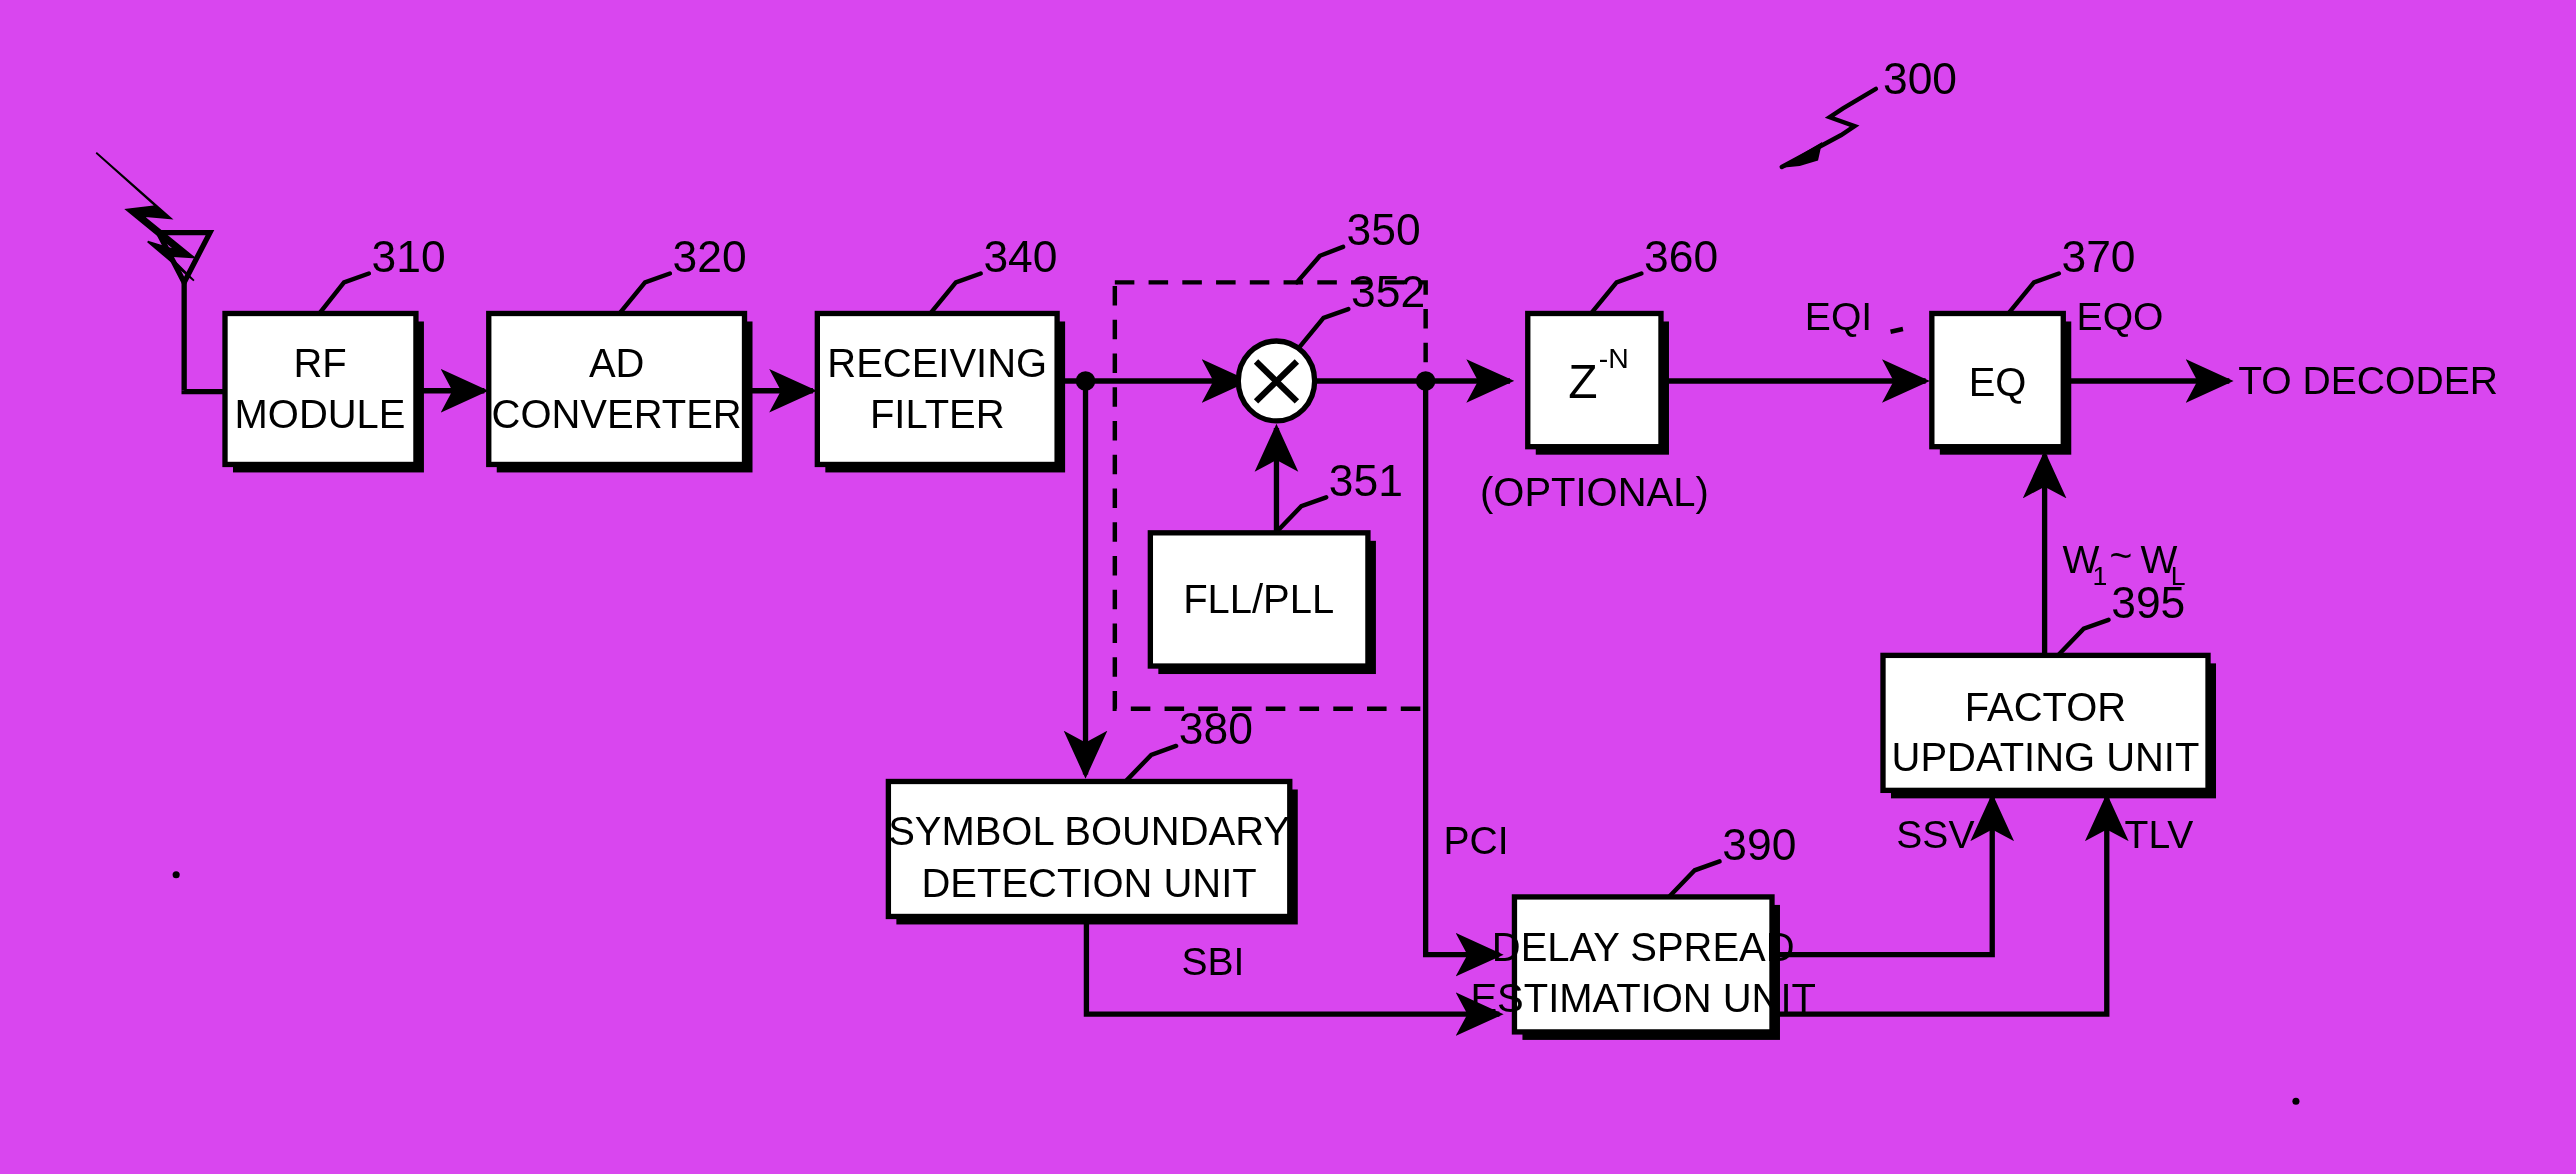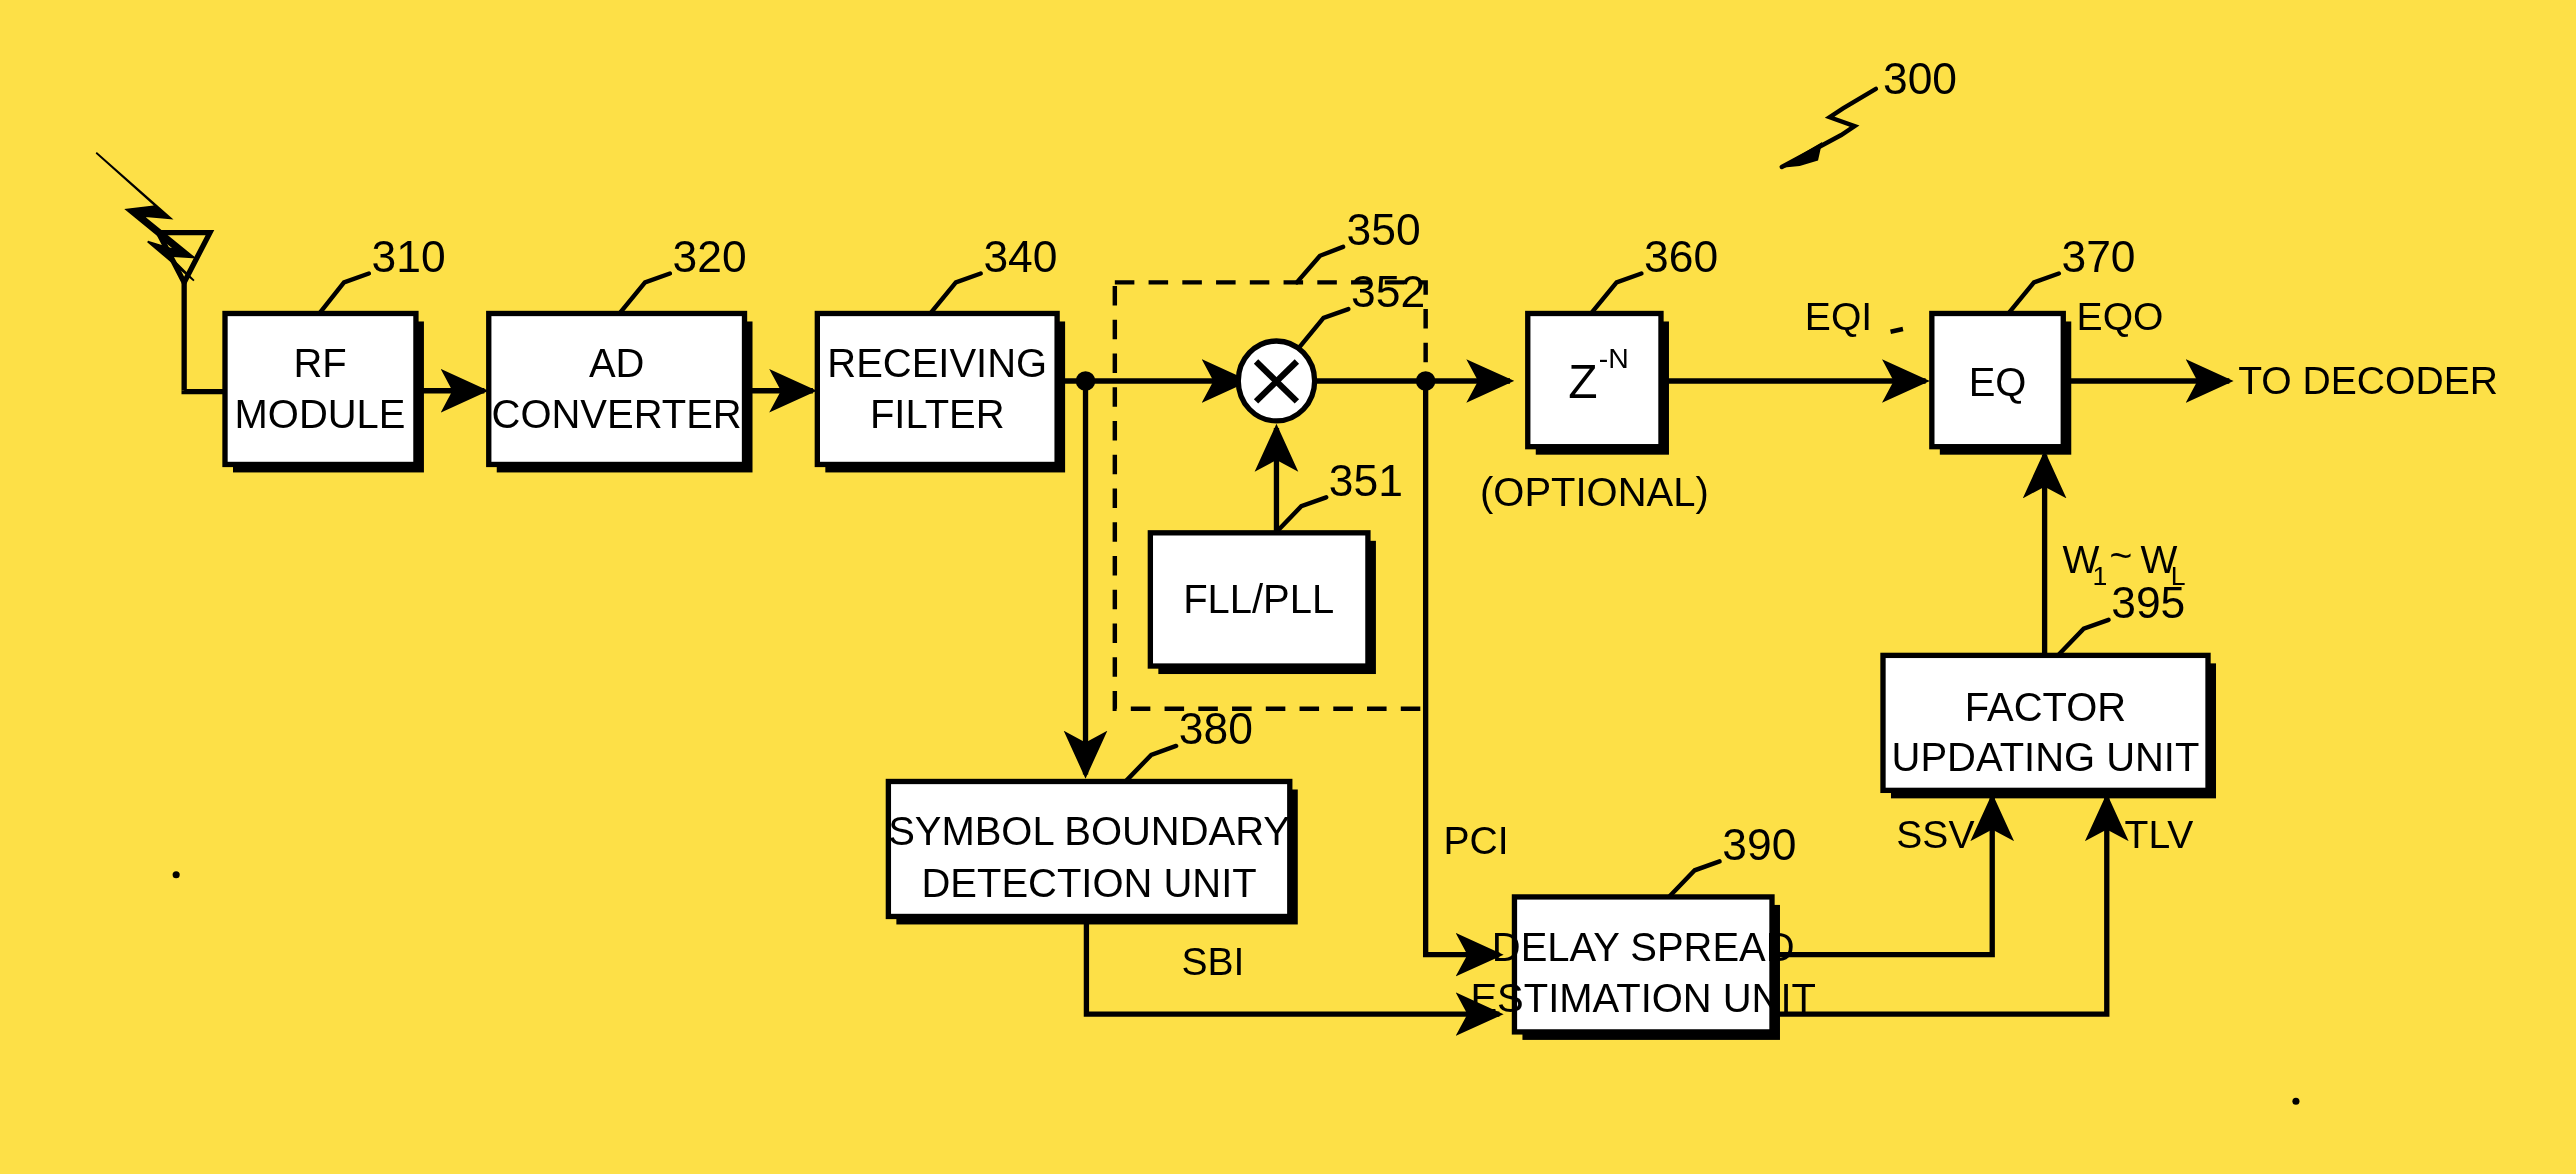--- a/index.html
+++ b/index.html
@@ -10,21 +10,21 @@
   body {
     width: 2576px;
     height: 1174px;
     font-family: "Liberation Sans", sans-serif;
     overflow: hidden;
   }
   #diagram-root {
     position: relative;
     width: 2576px;
     height: 1174px;
-    background: #fde047;
+    background: #d946ef;
   }
   svg#fig {
     display: block;
     width: 2576px;
     height: 1174px;
   }
   .blk {
     fill: #ffffff;
     stroke: #000000;
     stroke-width: 6;

